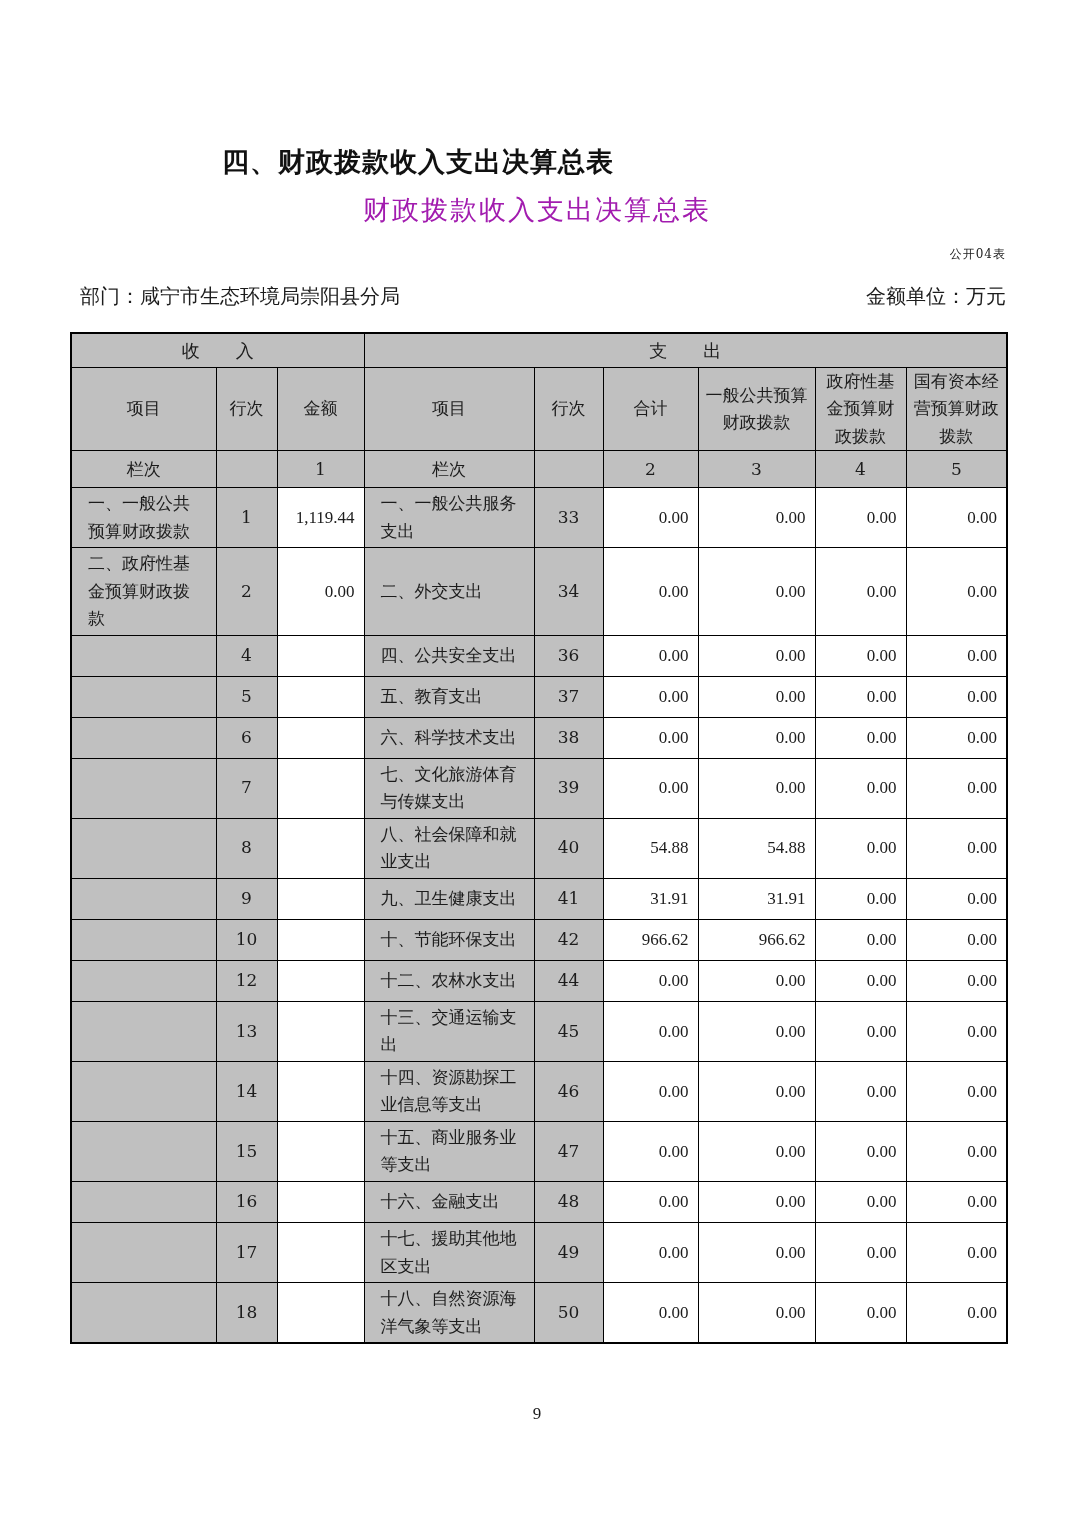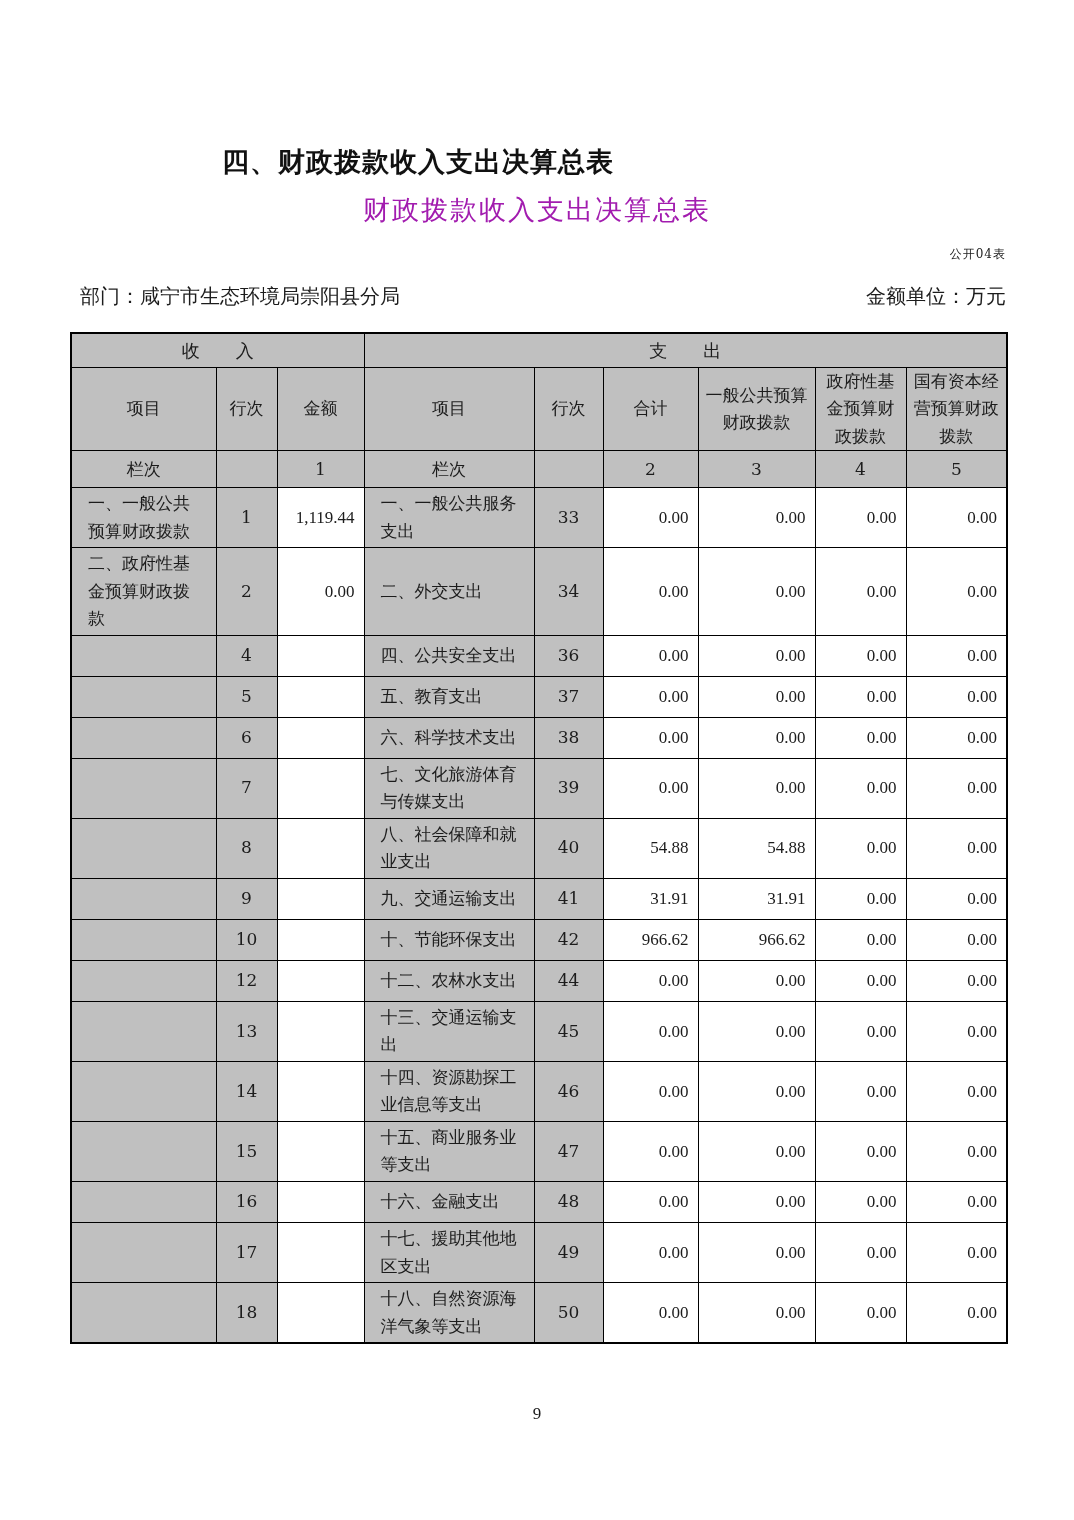--- a/index.html
+++ b/index.html
@@ -187,21 +187,21 @@
             <td class="rowno gray">40</td>
             <td class="num">54.88</td>
             <td class="num">54.88</td>
             <td class="num">0.00</td>
             <td class="num">0.00</td>
           </tr>
           <tr>
             <td class="item gray"></td>
             <td class="rowno gray">9</td>
             <td class="num"></td>
-            <td class="item gray">九、交通运输支出</td>
+            <td class="item gray">九、卫生健康支出</td>
             <td class="rowno gray">41</td>
             <td class="num">31.91</td>
             <td class="num">31.91</td>
             <td class="num">0.00</td>
             <td class="num">0.00</td>
           </tr>
           <tr>
             <td class="item gray"></td>
             <td class="rowno gray">10</td>
             <td class="num"></td>

